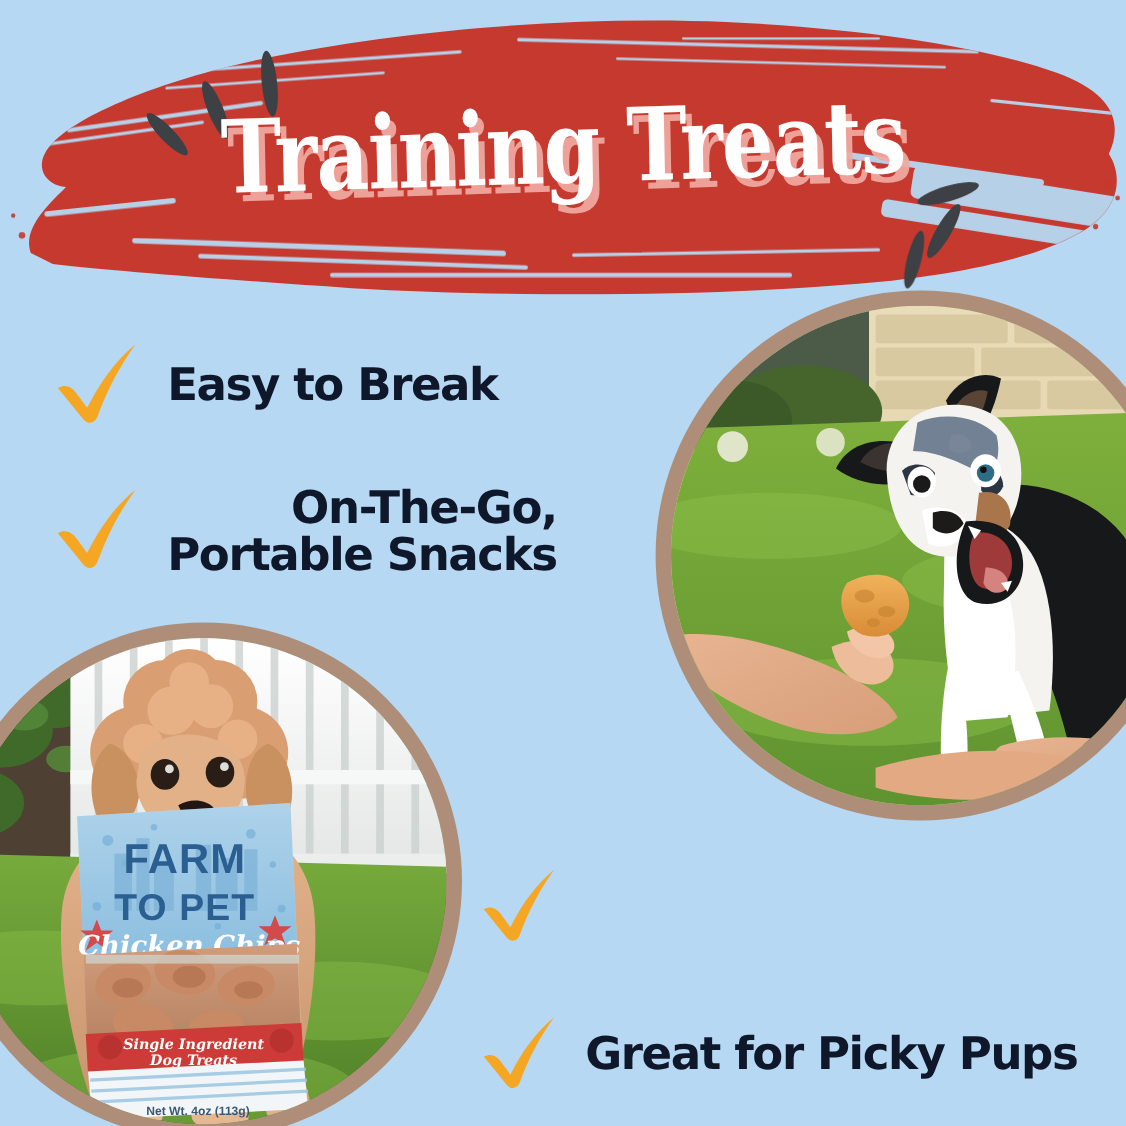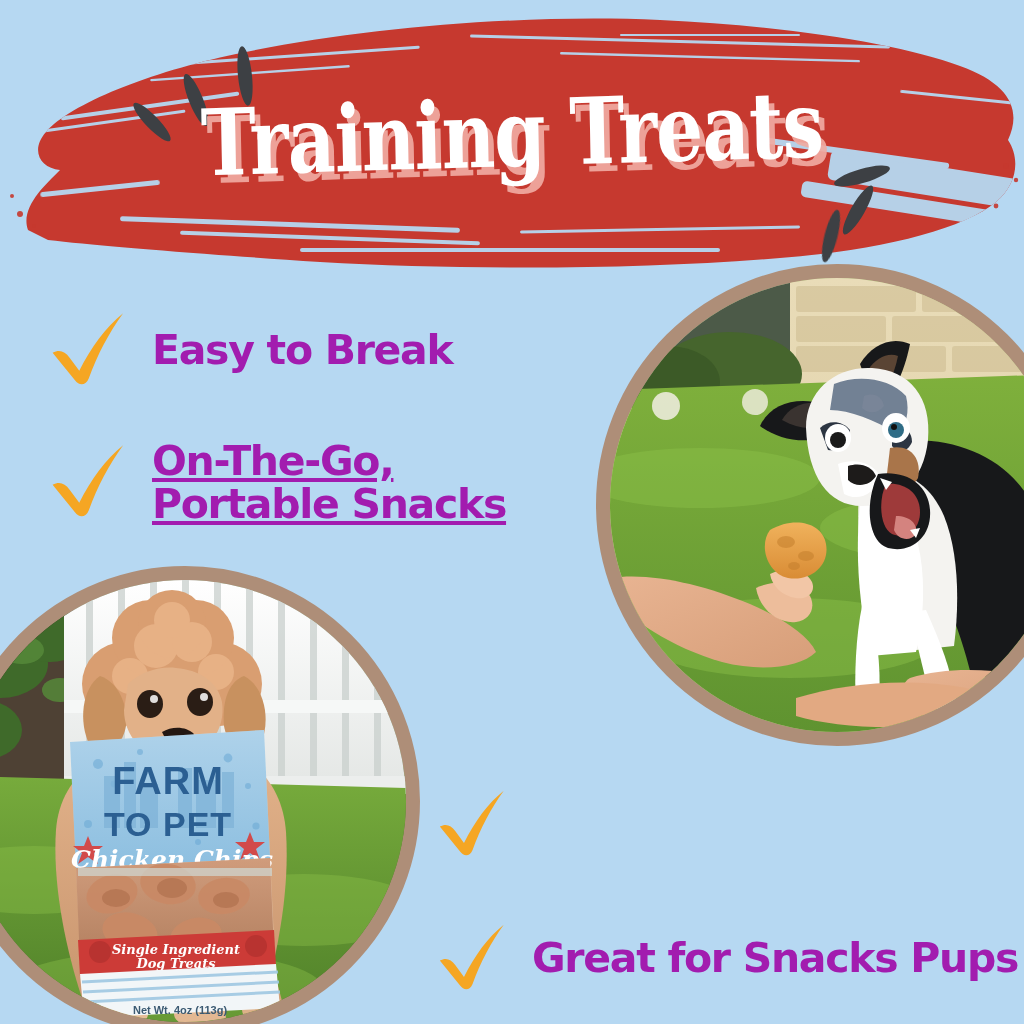--- a/index.html
+++ b/index.html
@@ -58,24 +58,24 @@
 
   .check-icon { flex:0 0 auto; width:86px; height:86px; }
   #list-bot .check-icon { width:78px; height:78px; }
 
   .feature-text {
     font-family:"DejaVu Sans", sans-serif;
     font-weight:700;
     font-size:41px;
     line-height:1.06;
     letter-spacing:-1.3px;
-    color:#a21caf;
+    color:#0f172a;
     white-space:pre-line;
   }
-  #list-top .feature-row:nth-child(2) .feature-text { text-align:left;text-decoration:underline; }
+  #list-top .feature-row:nth-child(2) .feature-text { text-align:right; }
 
   
   .photo-circle {
     position:absolute;
     border-radius:50%;
     overflow:hidden;
     border:14px solid #ae8e78;
     background:#9dbb6a;
   }
   #photo-collie {
@@ -189,21 +189,21 @@
       </span>
     </div>
 
     <div class="feature-row">
       <span class="check-icon">
         <svg viewBox="0 0 100 100">
             <path d="M10 52 C18 48 24 50 30 58 L41 73 C55 45 72 22 92 6
           C76 28 62 54 52 82 C49 90 41 91 36 84 Z" fill="#f5a623"></path>
           </svg>
       </span>
-      <span class="feature-text">Great for Snacks Pups</span>
+      <span class="feature-text">Great for Picky Pups</span>
     </div>
   </div>
 
   <div id="photo-collie" class="photo-circle">
     <div class="photo-inner">
       <svg viewBox="0 0 454 454" preserveAspectRatio="xMidYMid slice">
         <defs>
           <linearGradient id="gSky" x1="0" y1="0" x2="0" y2="1">
             <stop offset="0" stop-color="#e9dcb8"></stop>
               <stop offset="1" stop-color="#ddcda2"></stop>

